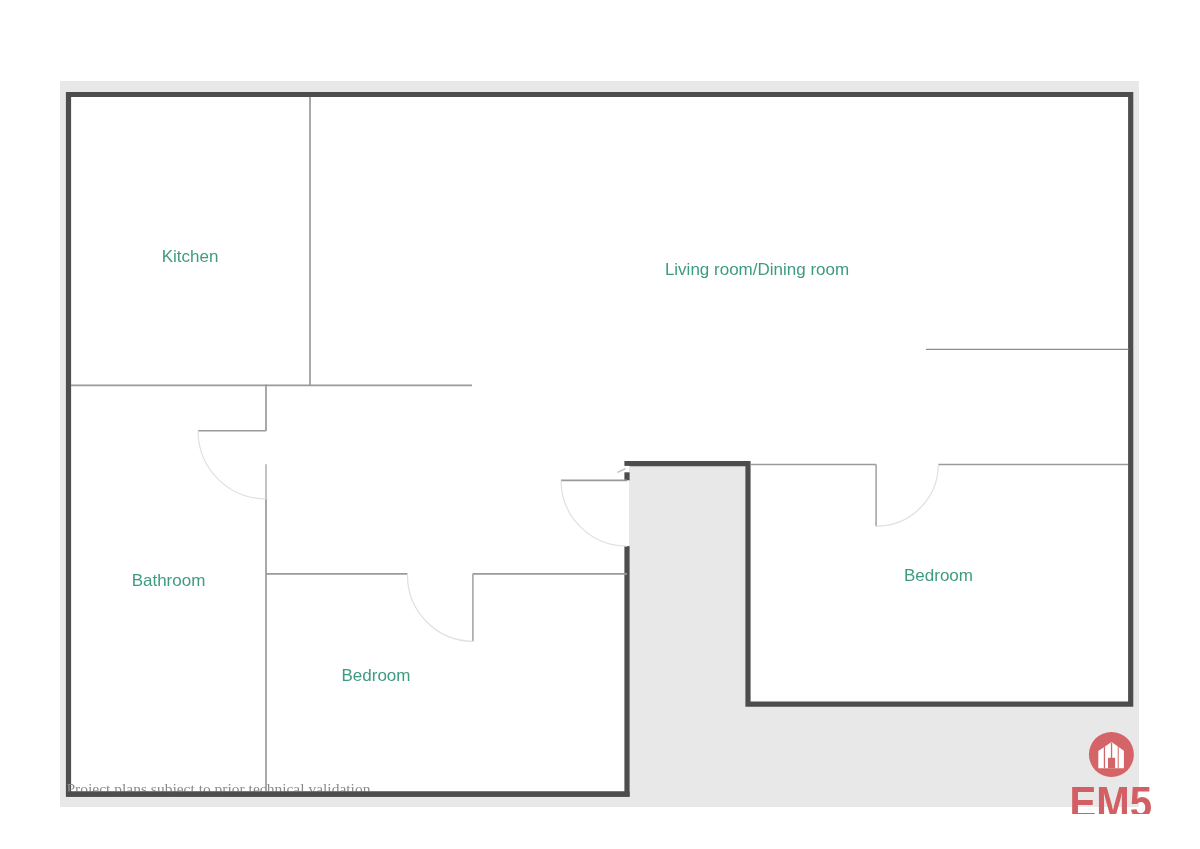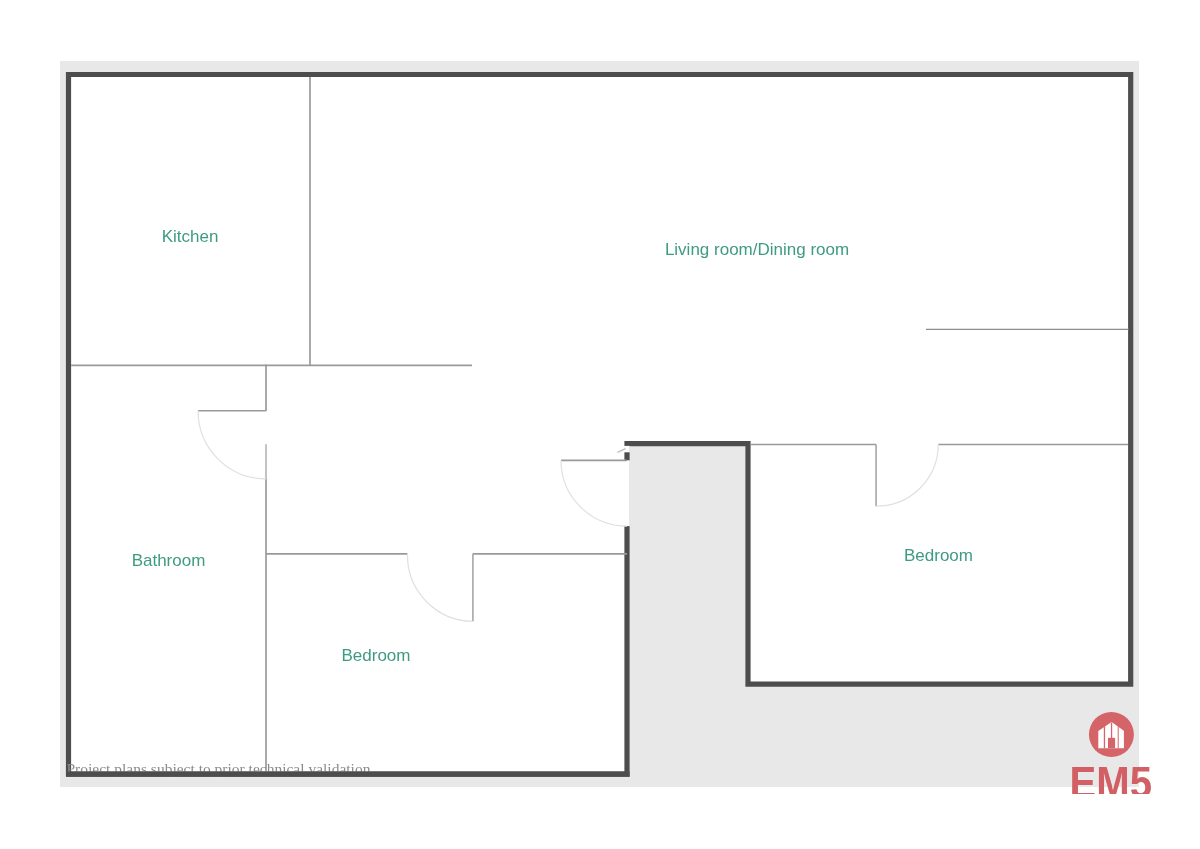--- a/index.html
+++ b/index.html
@@ -1,17 +1,17 @@
 <!DOCTYPE html>
 <html><head>
 <meta charset="utf-8">
 <style>
   html,body{margin:0;padding:0;background:#ffffff;}
   .page{position:relative;width:1200px;height:794px;overflow:hidden;background:#ffffff;
-        font-family:"Liberation Sans", sans-serif;}
+        font-family:"Liberation Sans", sans-serif;margin-top:20px;}
   svg{position:absolute;left:0;top:0;}
 </style>
 </head>
 <body>
 <div class="page">
 <svg width="1200" height="849" viewBox="0 0 1200 849">
 
   <rect x="60" y="61" width="1079" height="726" fill="#e8e8e8"></rect>
 
   <path d="M 68.5 74.5 H 1130.7 V 684.2 H 748 V 443.6 H 627 V 774.2 H 68.5 Z" fill="#ffffff" stroke="#4d4d4d" stroke-width="5.2"></path>

